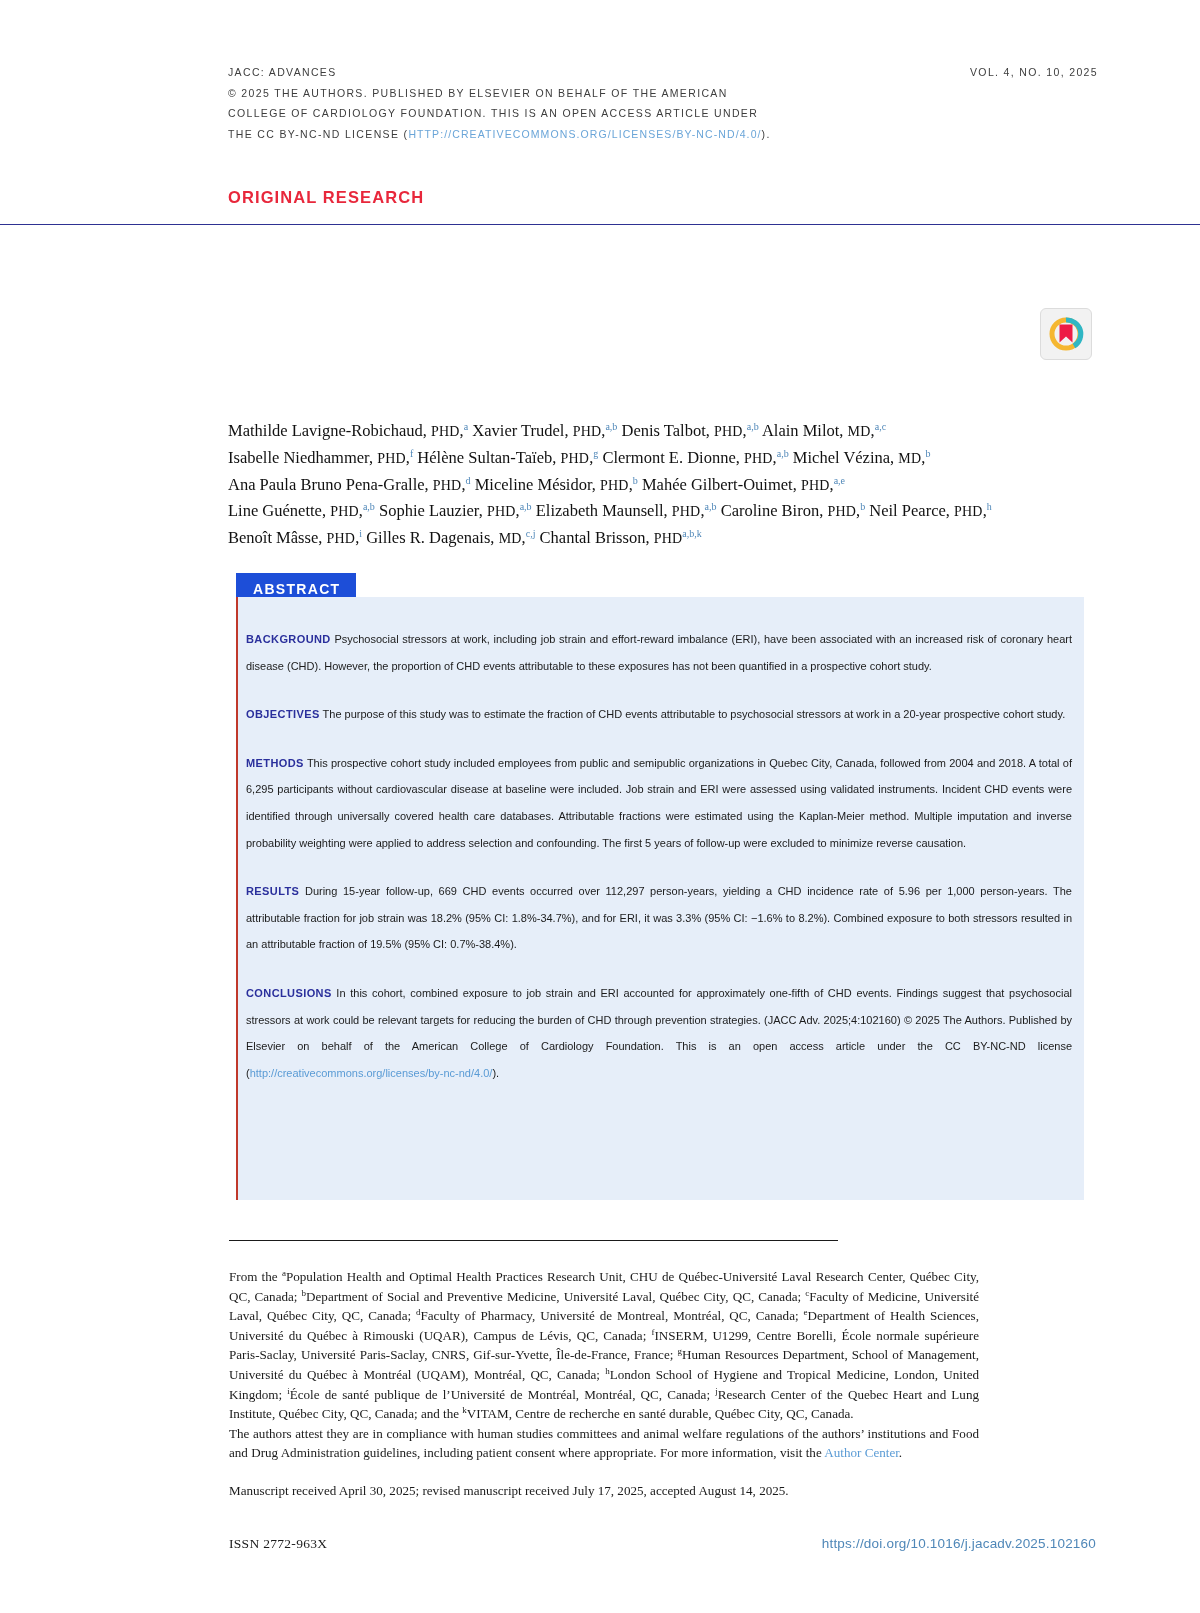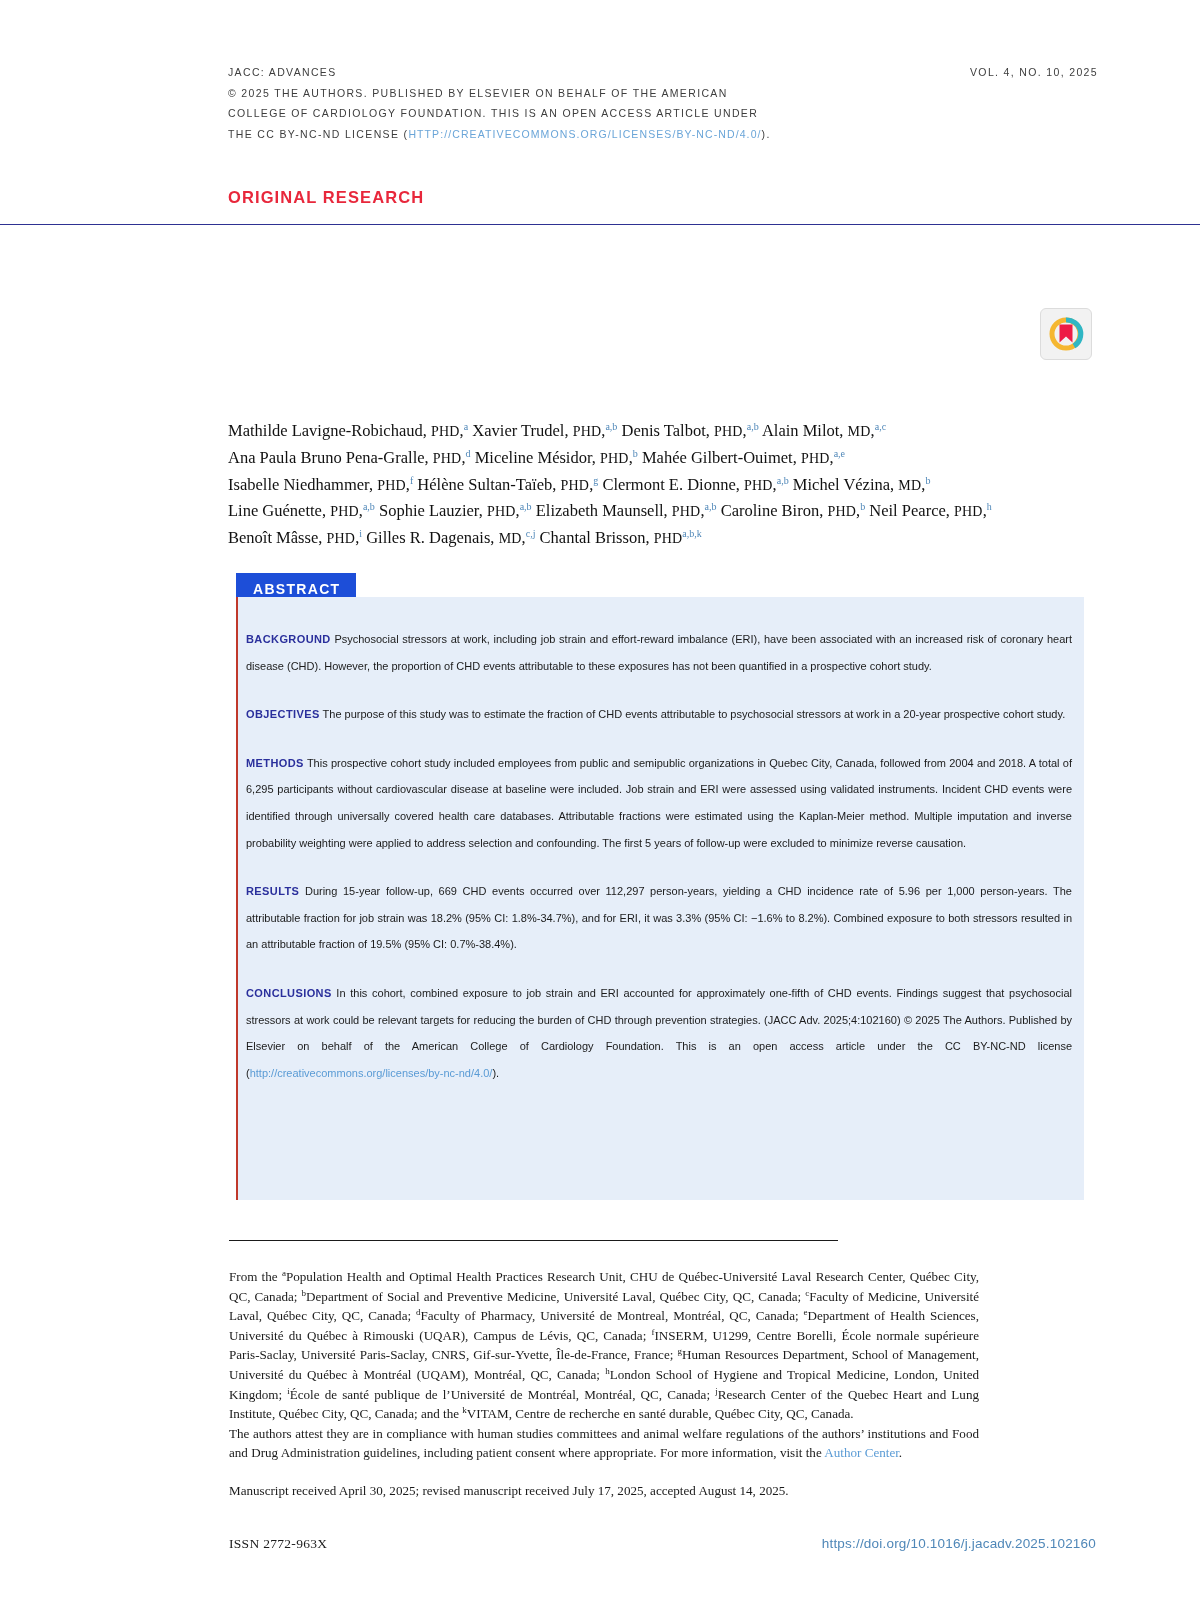--- a/index.html
+++ b/index.html
@@ -252,22 +252,22 @@
   <div class="badge">
     <svg width="50" height="50" viewBox="0 0 50 50" aria-hidden="true">
       <circle cx="25" cy="25" r="14" fill="none" stroke="#f5b731" stroke-width="5"></circle>
       <path d="M 25 11 A 14 14 0 0 1 33 37" fill="none" stroke="#2fb6c4" stroke-width="5" stroke-linecap="butt"></path>
       <path d="M 18.5 15.5 L 31.5 15.5 L 31.5 33.5 L 25 27.5 L 18.5 33.5 Z" fill="#ed1c45"></path>
     </svg>
   </div>
 
   <div class="authors" id="authors">
       <div><span>Mathilde Lavigne-Robichaud, </span><span class="sc">PHD</span><span>,</span><sup>a</sup><span> Xavier Trudel, </span><span class="sc">PHD</span><span>,</span><sup>a,b</sup><span> Denis Talbot, </span><span class="sc">PHD</span><span>,</span><sup>a,b</sup><span> Alain Milot, </span><span class="sc">MD</span><span>,</span><sup>a,c</sup></div>
+      <div><span>Isabelle Niedhammer, </span><span class="sc">PHD</span><span>,</span><sup>f</sup><span> Hélène Sultan-Taïeb, </span><span class="sc">PHD</span><span>,</span><sup>g</sup><span> Clermont E. Dionne, </span><span class="sc">PHD</span><span>,</span><sup>a,b</sup><span> Michel Vézina, </span><span class="sc">MD</span><span>,</span><sup>b</sup></div>
       <div><span>Ana Paula Bruno Pena-Gralle, </span><span class="sc">PHD</span><span>,</span><sup>d</sup><span> Miceline Mésidor, </span><span class="sc">PHD</span><span>,</span><sup>b</sup><span> Mahée Gilbert-Ouimet, </span><span class="sc">PHD</span><span>,</span><sup>a,e</sup></div>
-      <div><span>Isabelle Niedhammer, </span><span class="sc">PHD</span><span>,</span><sup>f</sup><span> Hélène Sultan-Taïeb, </span><span class="sc">PHD</span><span>,</span><sup>g</sup><span> Clermont E. Dionne, </span><span class="sc">PHD</span><span>,</span><sup>a,b</sup><span> Michel Vézina, </span><span class="sc">MD</span><span>,</span><sup>b</sup></div>
       <div><span>Line Guénette, </span><span class="sc">PHD</span><span>,</span><sup>a,b</sup><span> Sophie Lauzier, </span><span class="sc">PHD</span><span>,</span><sup>a,b</sup><span> Elizabeth Maunsell, </span><span class="sc">PHD</span><span>,</span><sup>a,b</sup><span> Caroline Biron, </span><span class="sc">PHD</span><span>,</span><sup>b</sup><span> Neil Pearce, </span><span class="sc">PHD</span><span>,</span><sup>h</sup></div>
       <div><span>Benoît Mâsse, </span><span class="sc">PHD</span><span>,</span><sup>i</sup><span> Gilles R. Dagenais, </span><span class="sc">MD</span><span>,</span><sup>c,j</sup><span> Chantal Brisson, </span><span class="sc">PHD</span><sup>a,b,k</sup></div>
     </div>
 
   <div class="abstract-tag">ABSTRACT</div>
   <div class="abstract-box"></div>
   <div class="abstract-body" id="abstract-body">
       <p><span class="ab-head">BACKGROUND</span><span> Psychosocial stressors at work, including job strain and effort-reward imbalance (ERI), have been associated with an increased risk of coronary heart disease (CHD). However, the proportion of CHD events attributable to these exposures has not been quantified in a prospective cohort study.</span></p>
       <p><span class="ab-head">OBJECTIVES</span><span> The purpose of this study was to estimate the fraction of CHD events attributable to psychosocial stressors at work in a 20-year prospective cohort study.</span></p>
       <p><span class="ab-head">METHODS</span><span> This prospective cohort study included employees from public and semipublic organizations in Quebec City, Canada, followed from 2004 and 2018. A total of 6,295 participants without cardiovascular disease at baseline were included. Job strain and ERI were assessed using validated instruments. Incident CHD events were identified through universally covered health care databases. Attributable fractions were estimated using the Kaplan-Meier method. Multiple imputation and inverse probability weighting were applied to address selection and confounding. The first 5 years of follow-up were excluded to minimize reverse causation.</span></p>

